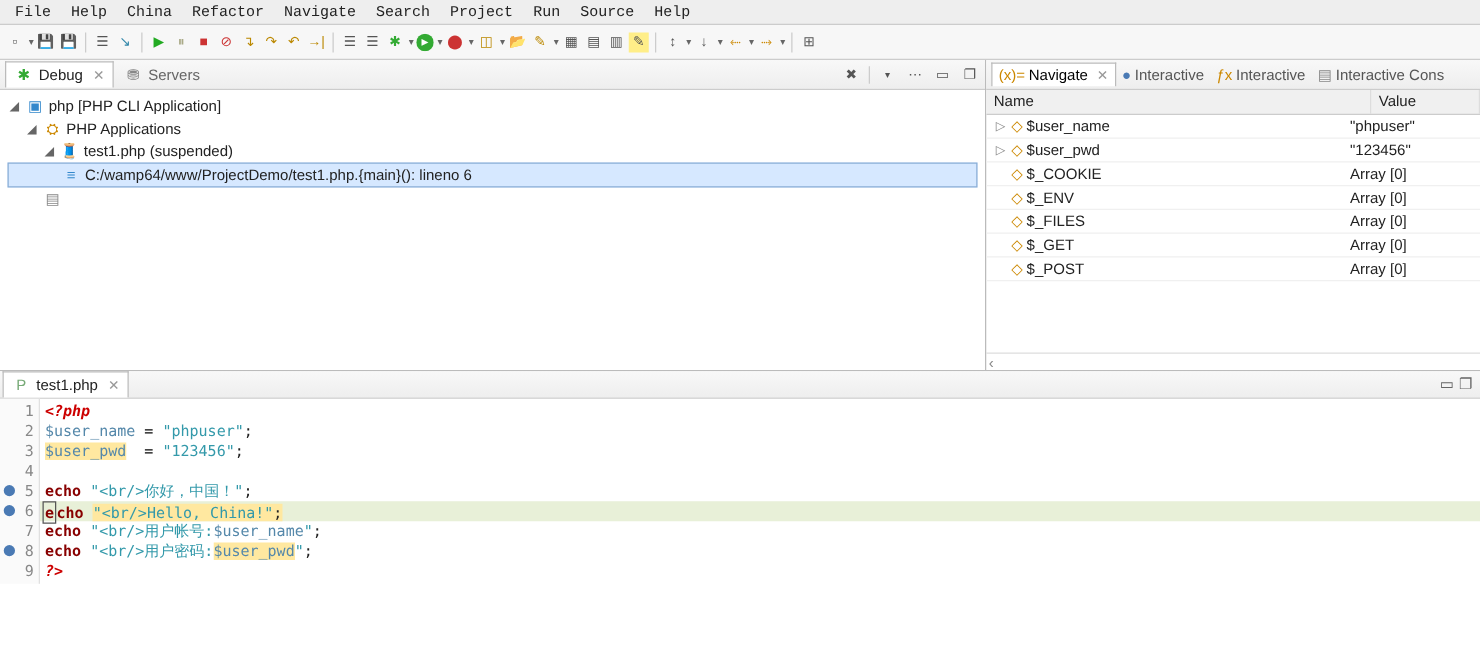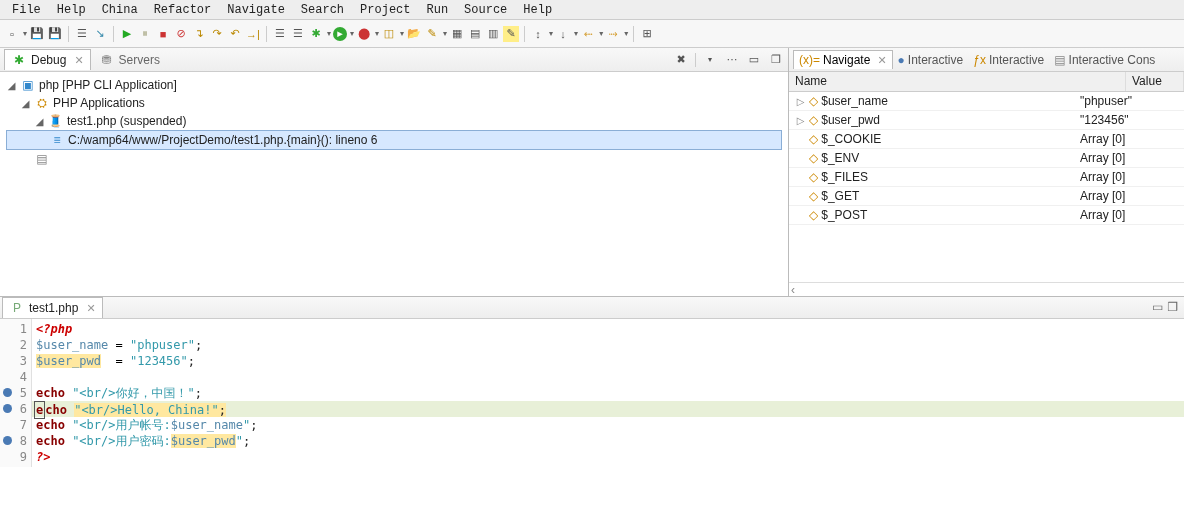--- a/index.html
+++ b/index.html
@@ -178,21 +178,21 @@
         <span style="color:#c80">ƒx</span>
         <span>Interactive</span>
       </span>
       <span class="var-tab">
         <span style="color:#888">▤</span>
         <span>Interactive Cons</span>
       </span>
     </div>
     <div class="var-tbl">
       <div class="var-th">
-        <div style="width:337px">Name</div>
+        <div style="width:308px">Name</div>
         <div style="flex:1">Value</div>
       </div>
       <div id="var-rows">
           <div class="var-row">
             <div class="var-name-col">
               <span class="tw" style="color:#888">▷</span>
               <span style="color:#c80">◇</span>
               <span>$user_name</span>
             </div>
             <div class="var-val-col">"phpuser"</div>

